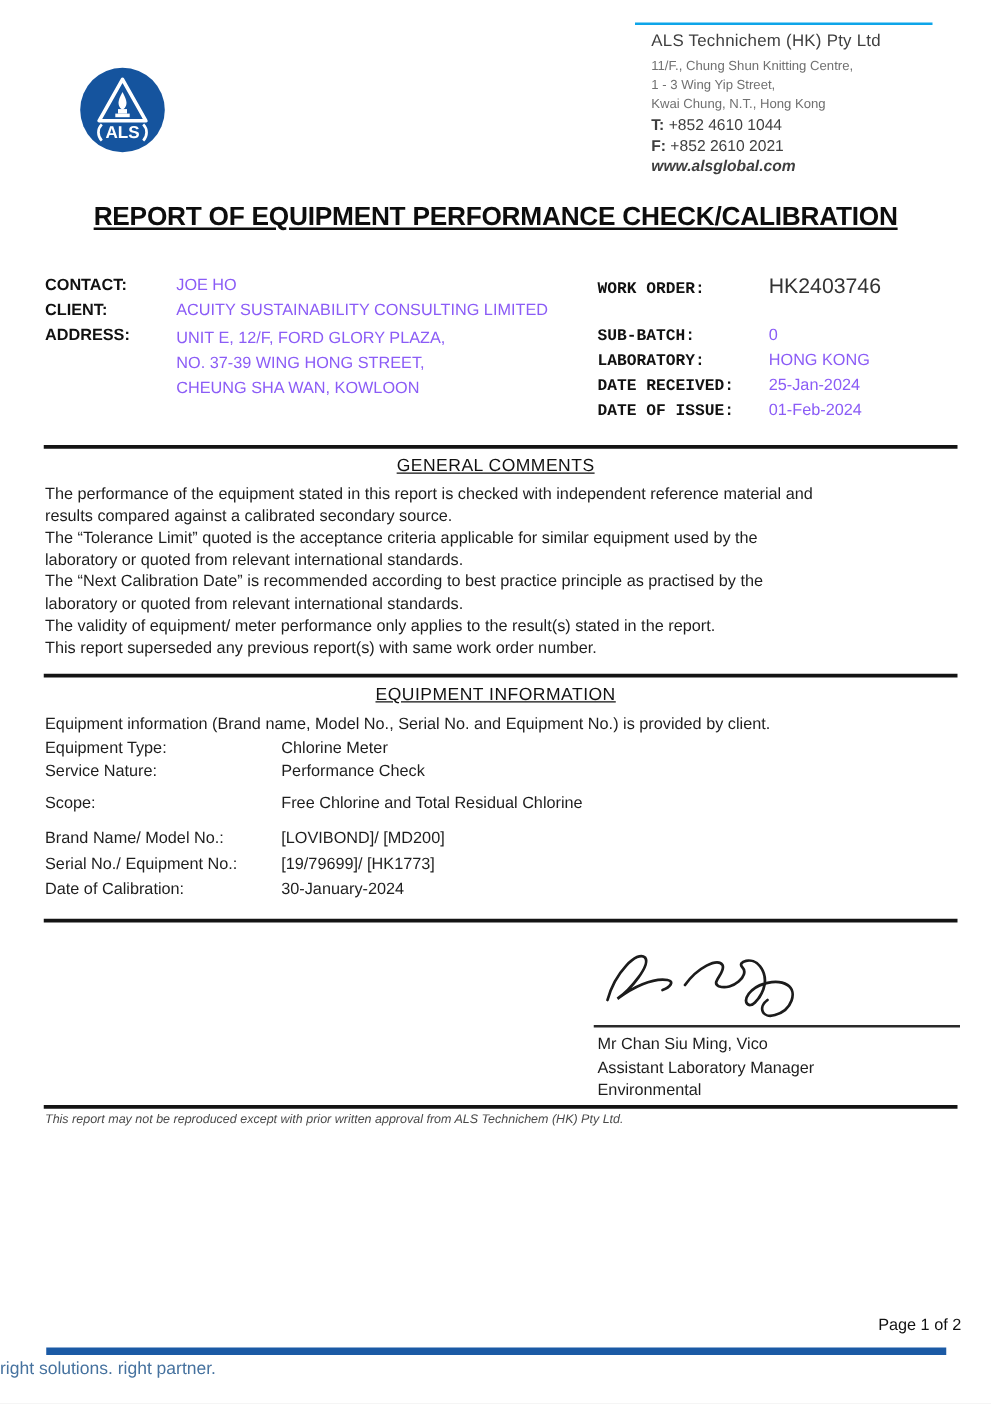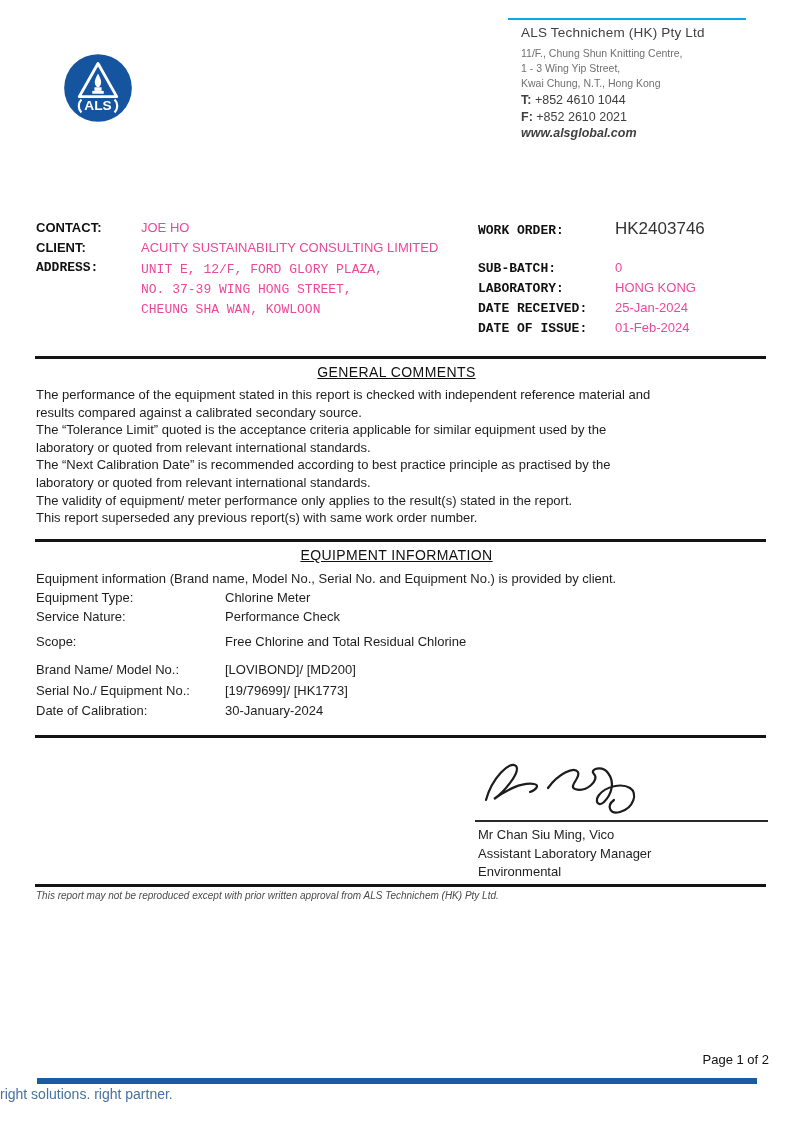--- a/index.html
+++ b/index.html
@@ -21,21 +21,21 @@
   
   .report-title {
     position:absolute; top:162px; left:0; width:100%; text-align:center;
     font-size:21px; font-weight:bold; color:#0d0d0d;
     text-decoration:underline; letter-spacing:-0.2px;
   }
 
   
   .info-row { position:absolute; font-size:13px; }
   .info-label { font-weight:bold; color:#111; display:inline-block; }
-  .info-value { color:#ec4899; }
+  .info-value { color:#8b5cf6; }
   .lbl-l { width:105px; }
   .lbl-r { width:137px;font-family:Liberation Mono, monospace; }
   .addr-value { display:inline-block; vertical-align:top; white-space:pre-line; line-height:20px; }
   .wo-value { font-size:17px; color:#333; }
 
   
   .rule { position:absolute; left:35px; width:731px; height:3px; background:#141414; }
   .section-heading {
     position:absolute; left:0; width:100%; text-align:center;
     font-size:14px; color:#111; text-decoration:underline; letter-spacing:0.4px;
@@ -89,28 +89,29 @@
   <div class="company-block">
     <div class="company-name">ALS Technichem (HK) Pty Ltd</div>
     <div class="company-address">11/F., Chung Shun Knitting Centre,
 1 - 3 Wing Yip Street,
 Kwai Chung, N.T., Hong Kong</div>
     <div class="contact-line"><span class="pfx">T:</span> <span>+852 4610 1044</span></div>
     <div class="contact-line"><span class="pfx">F:</span> <span>+852 2610 2021</span></div>
     <div class="website">www.alsglobal.com</div>
   </div>
 
+  <div class="report-title">REPORT OF EQUIPMENT PERFORMANCE CHECK/CALIBRATION</div>
 
   <div class="info-row" style="left:36px; top:220px;">
     <span class="info-label lbl-l">CONTACT:</span><span class="info-value">JOE HO</span>
   </div>
   <div class="info-row" style="left:36px; top:240px;">
     <span class="info-label lbl-l">CLIENT:</span><span class="info-value">ACUITY SUSTAINABILITY CONSULTING LIMITED</span>
   </div>
-  <div class="info-row" style="left:36px; top:260px;font-family:Liberation Mono, monospace;">
+  <div class="info-row" style="left:36px; top:260px;">
     <span class="info-label lbl-l" style="vertical-align:top;">ADDRESS:</span><span class="info-value addr-value">UNIT E, 12/F, FORD GLORY PLAZA,
 NO. 37-39 WING HONG STREET,
 CHEUNG SHA WAN, KOWLOON</span>
   </div>
 
   <div class="info-row" style="left:478px; top:219px;">
     <span class="info-label lbl-r">WORK ORDER:</span><span class="info-value wo-value">HK2403746</span>
   </div>
   <div class="info-row" style="left:478px; top:260px;">
     <span class="info-label lbl-r">SUB-BATCH:</span><span class="info-value">0</span>

